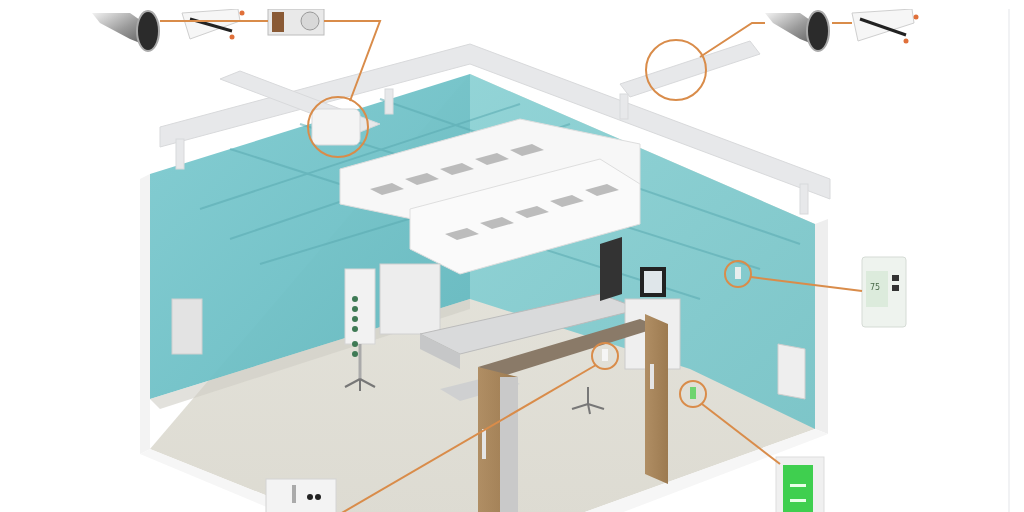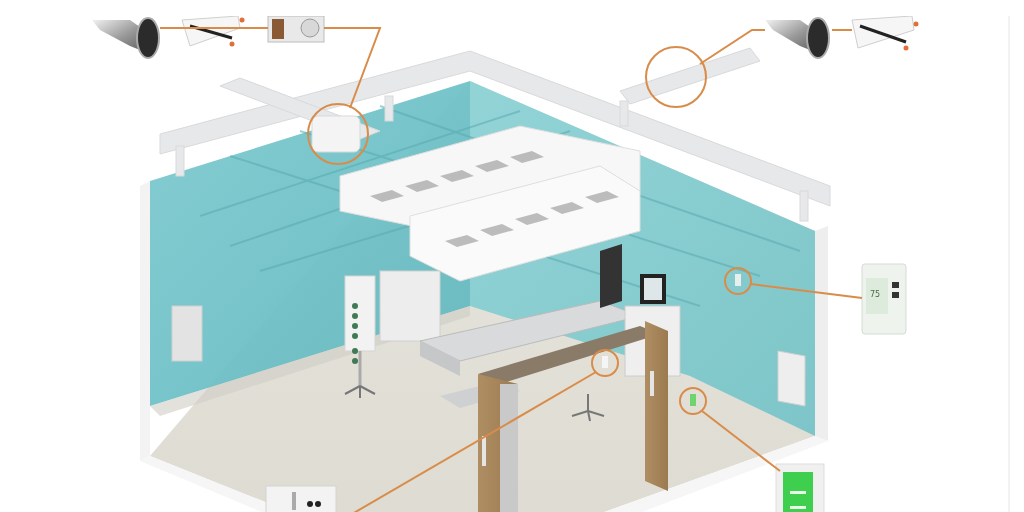--- a/index.html
+++ b/index.html
@@ -1,17 +1,17 @@
 <!DOCTYPE html>
 <html><head>
 <meta charset="utf-8">
 <style>
   html,body{margin:0;padding:0;background:#ffffff;}
   body{width:1024px;height:512px;overflow:hidden;position:relative;font-family:"Liberation Sans",sans-serif;}
-  #stage{position:absolute;left:0;top:16px;width:1024px;height:420px;}
+  #stage{position:absolute;left:0;top:9px;width:1024px;height:420px;}
   .thermo-text{position:absolute;font-size:8px;color:#4a6a4a;font-family:"DejaVu Sans",sans-serif;}
   .edge-line{position:absolute;left:1008px;top:0;width:2px;height:512px;background:#f1f2f4;}
 </style>
 </head>
 <body>
 
 <div id="stage">
 <svg width="1024" height="512" viewBox="0 0 1024 512" xmlns="http://www.w3.org/2000/svg">
   <defs>
     <linearGradient id="wallL" x1="0" y1="0" x2="1" y2="1">

